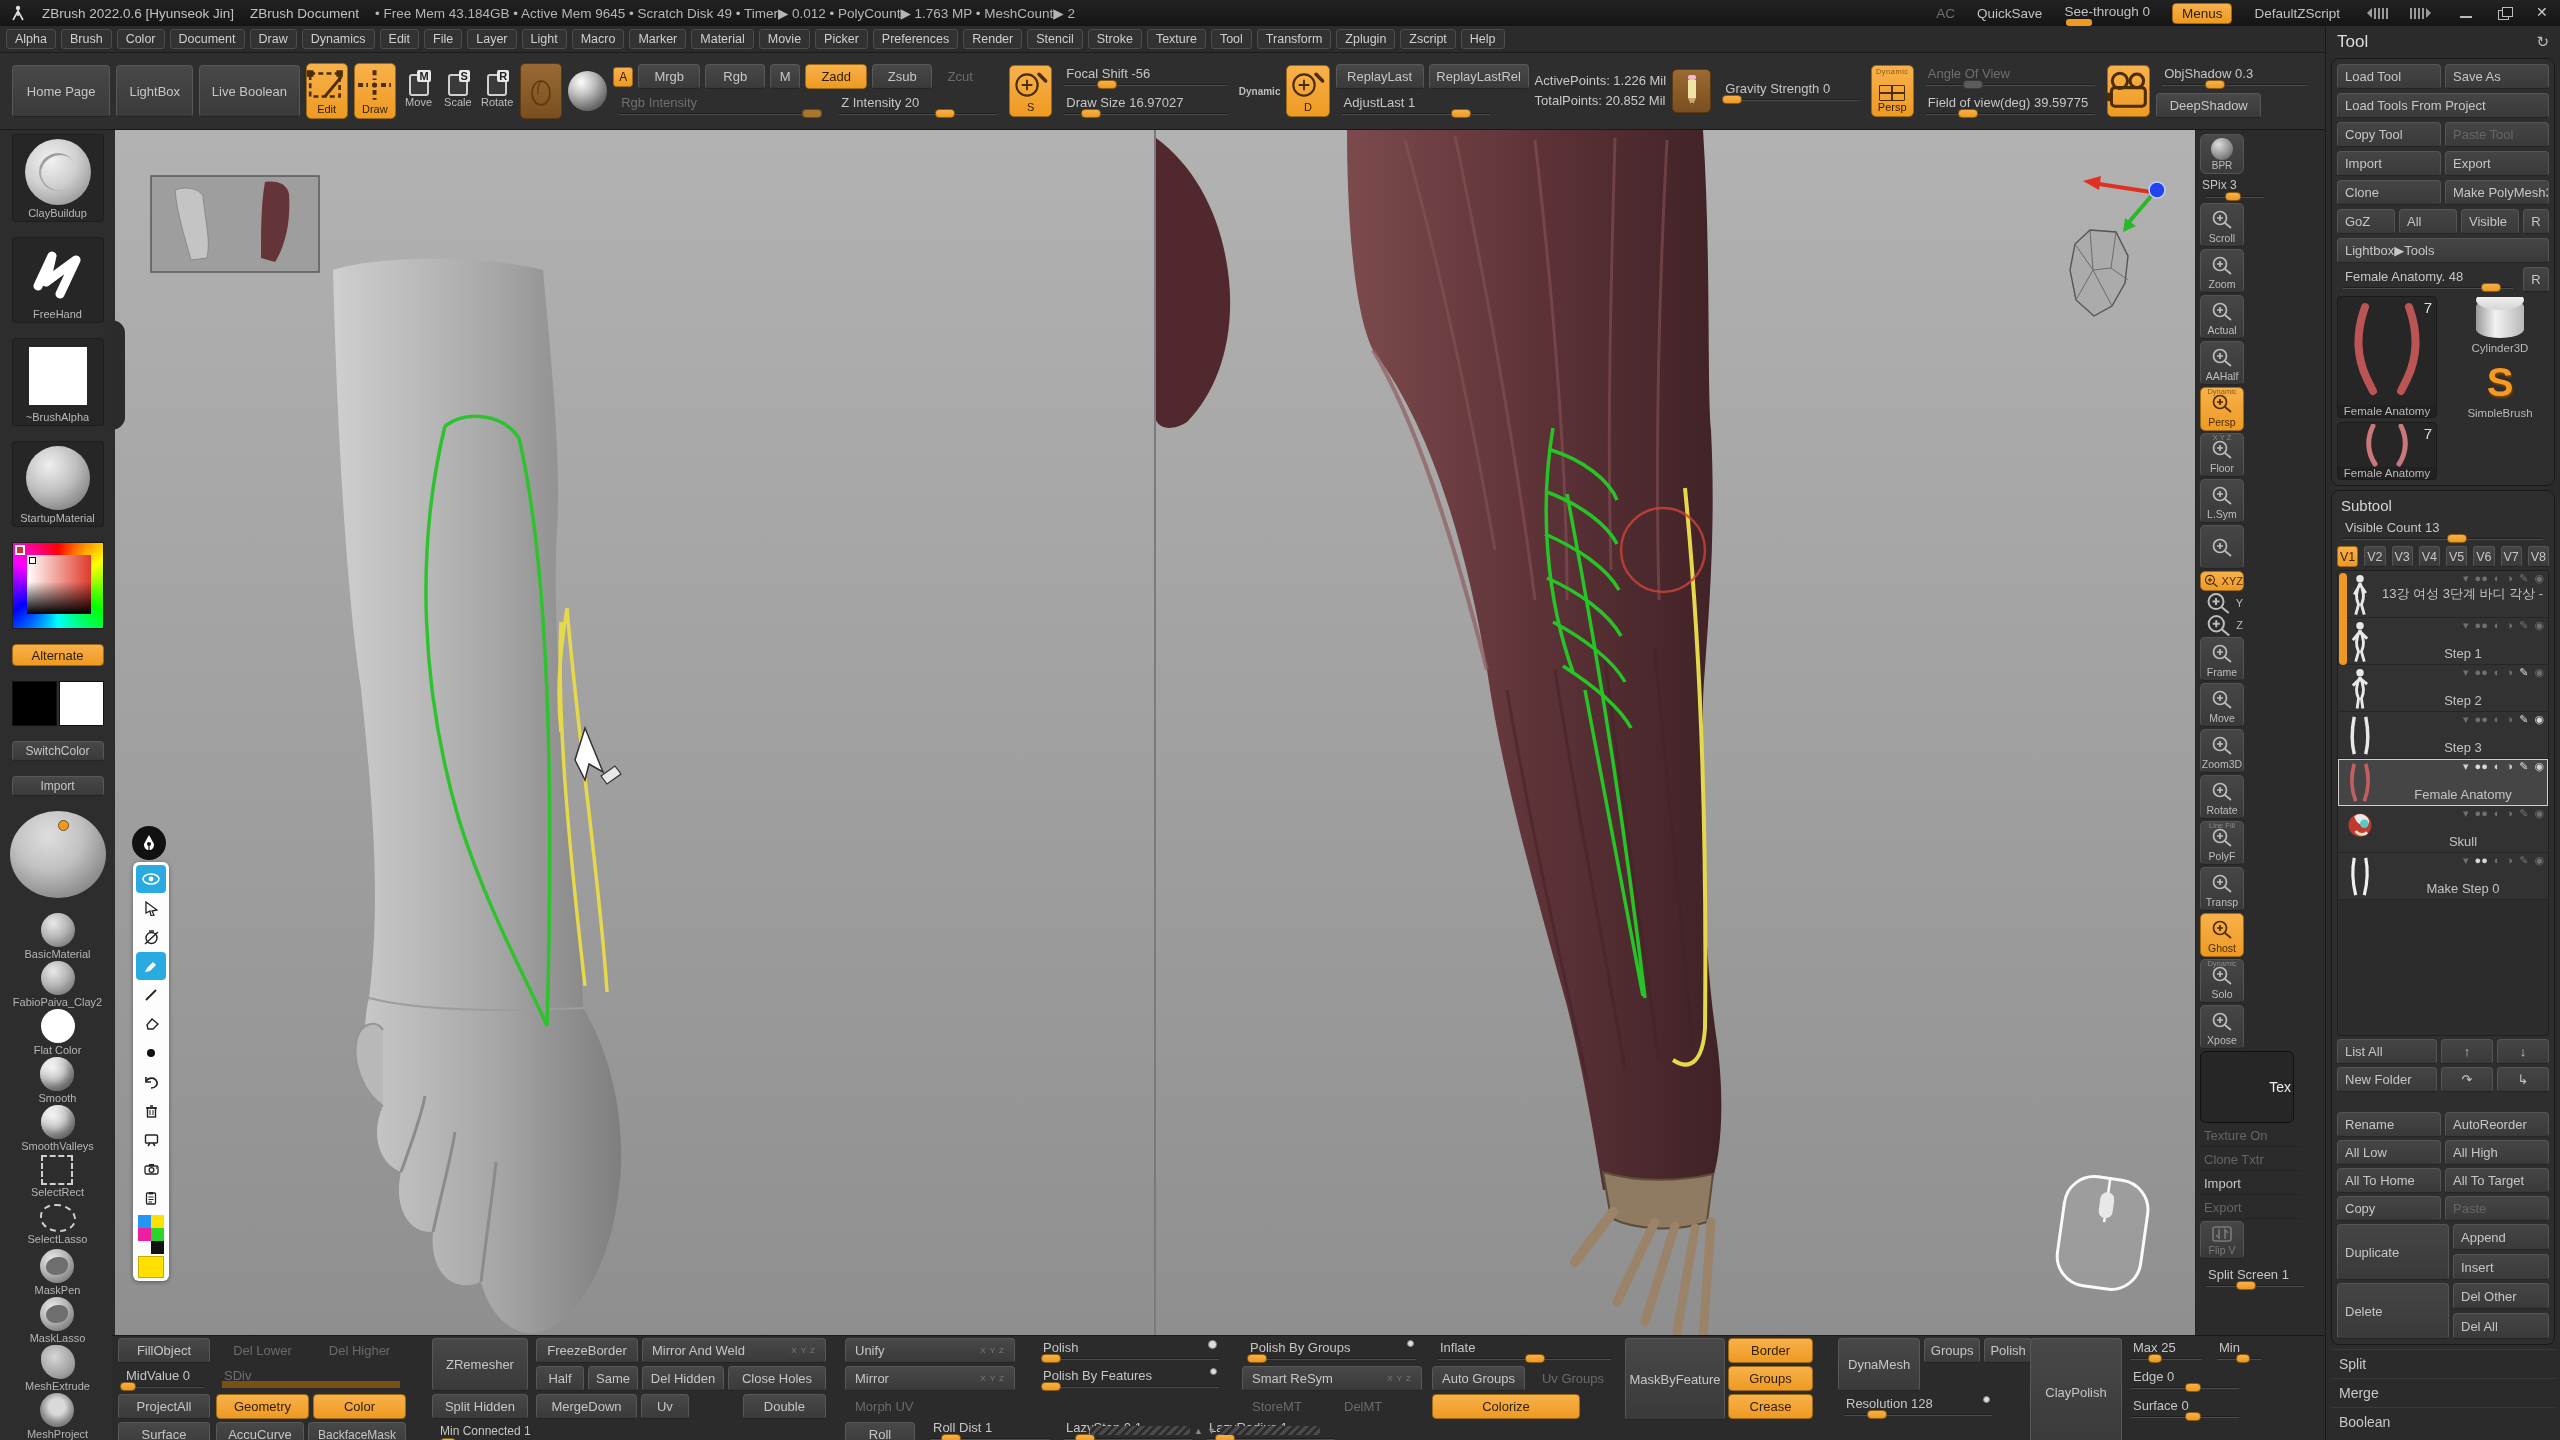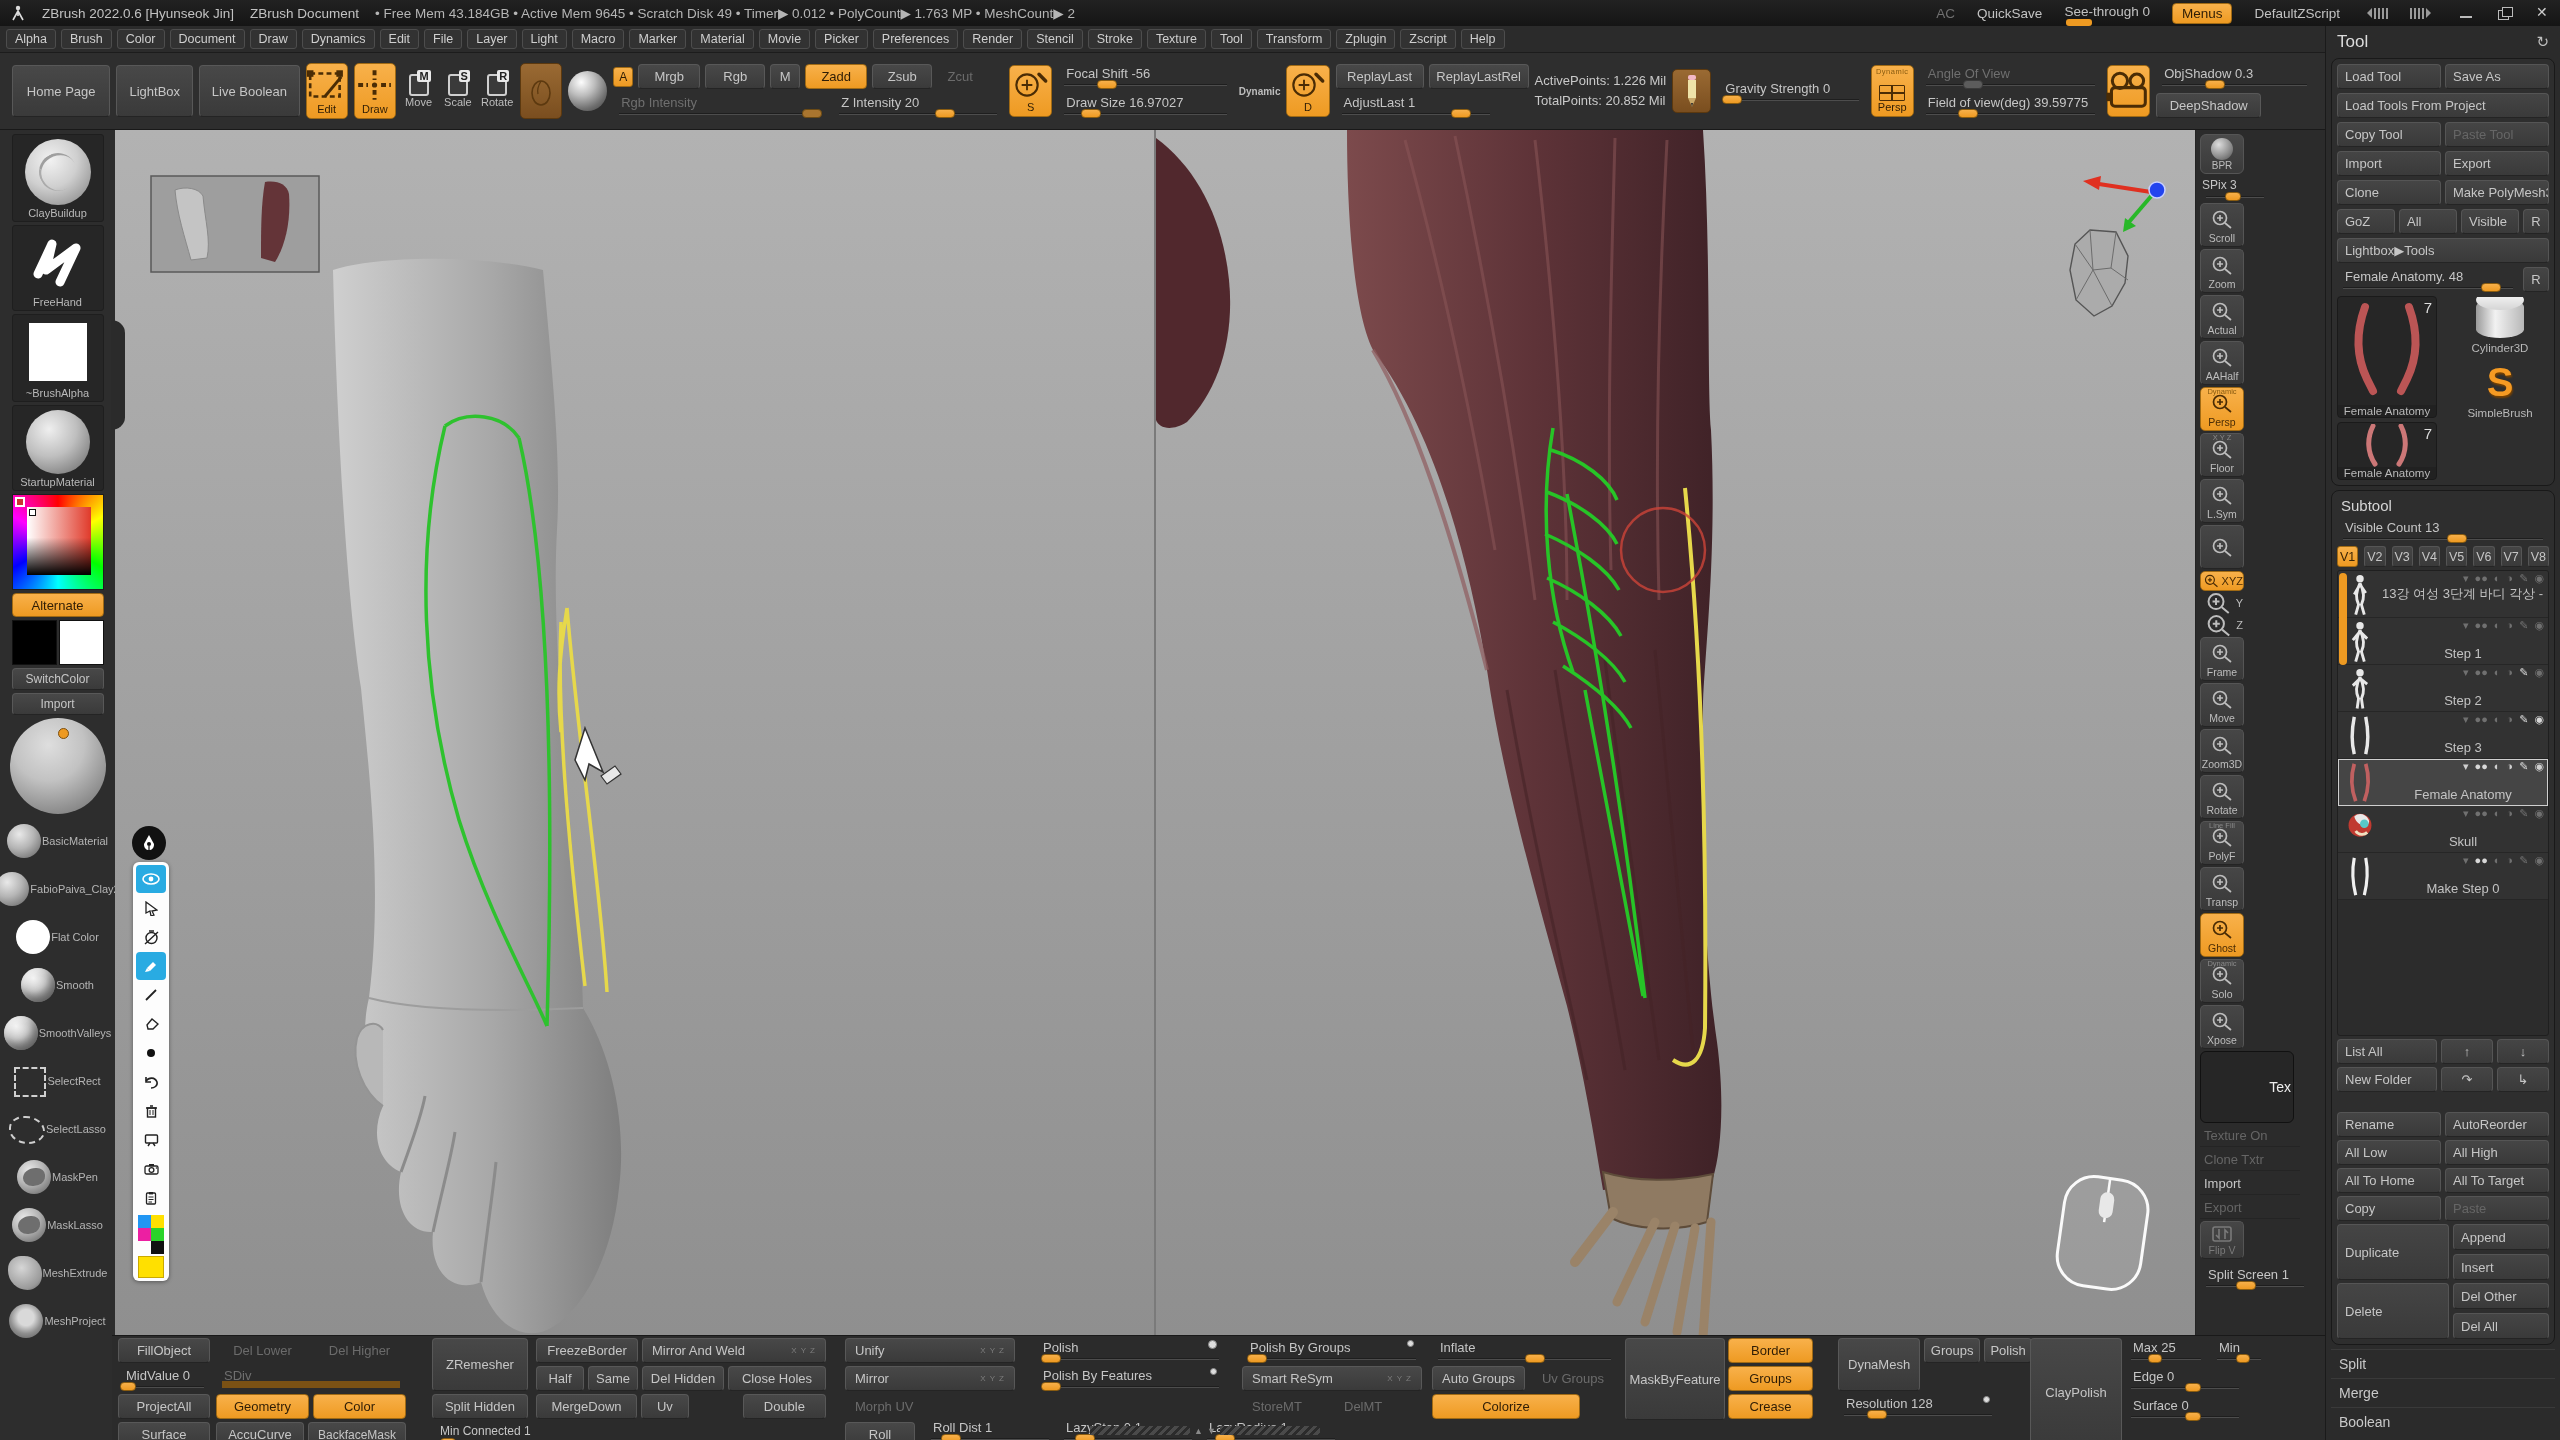--- a/index.html
+++ b/index.html
@@ -47,36 +47,36 @@
 .modetool{display:flex;flex-direction:column;align-items:center;font-size:11px;color:#bdbdbd;width:34px}
 .badgebox{width:20px;height:22px;border:2px solid #cfcfcf;border-radius:3px;position:relative;background:#3a3a3a}
 .badgebox b{position:absolute;right:-4px;top:-6px;background:#e9e9e9;color:#222;font-size:11px;padding:0 2px;border-radius:2px}
 .brushtile{width:43px;height:56px;border-radius:5px;background:linear-gradient(#9a6a33,#7a4e1f);border:1px solid #5c390f;display:flex;align-items:center;justify-content:center}
 .mat-sphere{width:40px;height:40px;border-radius:50%;background:radial-gradient(circle at 34% 28%,#fdfdfd,#bdbdbd 35%,#6e6e6e 70%,#3c3c3c)}
 .aswatch{width:20px;height:20px;border-radius:3px;background:linear-gradient(#f8b14b,#ee9a22);color:#2f1d05;display:flex;align-items:center;justify-content:center;font-size:12px;border:1px solid #a06a14}
 .ptcol{font-size:13px;color:#c9c9c9;line-height:20px;white-space:nowrap}
 .minitag{position:absolute;top:1px;left:0;right:0;text-align:center;font-size:7.5px;color:#8a5c10;letter-spacing:.5px}
 .dyntag{font-size:10px;color:#bdbdbd;font-weight:bold}
 
-.leftshelf{left:0;top:130px;width:115px;height:1310px;background:#2d2d2d;display:flex;flex-direction:column;align-items:center;padding-top:4px;gap:3px}
+.leftshelf{left:0;top:130px;width:115px;height:1310px;background:#2d2d2d;display:flex;flex-direction:column;align-items:center;padding-top:4px;gap:15px}
 .lt{width:92px;background:#262626;border:1px solid #1e1e1e;border-radius:3px;display:flex;flex-direction:column;align-items:center;padding:4px 0 2px;gap:2px}
 .lt .lb{font-size:11px;color:#b9b9b9;max-width:90px;overflow:hidden;white-space:nowrap}
 .clay{width:66px;height:66px;border-radius:50%;background:radial-gradient(circle at 38% 32%,#f2f2f2,#cfcfcf 45%,#9a9a9a 80%,#707070);position:relative}
 .clay::after{content:"";position:absolute;inset:14px;border-radius:50%;border-top:3px solid #9f9f9f;border-left:2px solid #ababab;transform:rotate(-30deg)}
 .alpha-sq{width:58px;height:58px;background:#fff;margin:4px}
 .sph{width:64px;height:64px;border-radius:50%;background:radial-gradient(circle at 36% 30%,#efefef,#bfbfbf 45%,#848484 80%,#565656)}
 .picker{width:92px;height:96px;position:relative;background:conic-gradient(#f00,#ff0,#0f0,#0ff,#00f,#f0f,#f00);border:1px solid #1e1e1e}
 .picker .inner{position:absolute;left:14px;top:12px;right:12px;bottom:14px;background:linear-gradient(to top,#000,rgba(0,0,0,0) 55%),linear-gradient(to right,#fff,#e03a2a)}
 .picker .c1{position:absolute;left:2px;top:2px;width:10px;height:10px;border:2px solid #fff;background:#c33}
 .picker .c2{position:absolute;left:16px;top:14px;width:7px;height:7px;border:1.5px solid #111;background:#fff}
 .sw2{display:flex;gap:2px}
 .sw2 span{width:45px;height:45px;border:1px solid #111;display:block}
 .bigsph{width:96px;height:96px;border-radius:50%;background:radial-gradient(circle at 40% 28%,#dedede,#c2c2c2 40%,#8d8d8d 75%,#686868);position:relative}
 .bigsph::after{content:"";position:absolute;left:50%;top:10%;width:9px;height:9px;border-radius:50%;background:#ee9a22;border:1px solid #7a4e10}
-.smat{display:flex;flex-direction:row;align-items:center;gap:1px;height:47px}
+.smat{display:flex;flex-direction:column;align-items:center;gap:1px;height:47px}
 .smat .th{width:34px;height:34px;border-radius:50%;background:radial-gradient(circle at 36% 30%,#e9e9e9,#b5b5b5 45%,#7c7c7c 80%,#525252)}
 .smat .lb{font-size:11px;color:#b5b5b5;white-space:nowrap}
 .smat[data-icon="flat"] .th{background:#fff}
 .smat[data-icon="rect-dash"] .th{border-radius:0;background:none;border:2px dashed #cfcfcf;width:32px;height:30px;margin-top:2px}
 .smat[data-icon="lasso"] .th{border-radius:46% 60% 50% 58%;background:none;border:2px dashed #cfcfcf;width:36px;height:28px;margin-top:3px}
 .smat[data-icon="mask"] .th{position:relative;overflow:hidden}
 .smat[data-icon="mask"] .th::after{content:"";position:absolute;left:6px;top:8px;width:22px;height:18px;border-radius:60% 40% 55% 45%;background:#6e6e6e}
 .smat[data-icon="blob"] .th{border-radius:40% 55% 45% 60%;background:radial-gradient(circle at 40% 35%,#d6d6d6,#9a9a9a 70%,#606060)}
 .smat[data-icon="blob2"] .th{border-radius:50%;background:radial-gradient(circle at 50% 40%,#d9d9d9 30%,#8f8f8f 60%,#555)}
 .smat[data-icon="sphere-rough"] .th{background:radial-gradient(circle at 36% 30%,#f4f4f4,#cbcbcb 40%,#8a8a8a 78%,#5a5a5a);box-shadow:inset -4px -6px 8px rgba(60,60,60,.5),inset 3px 4px 5px rgba(255,255,255,.5)}

